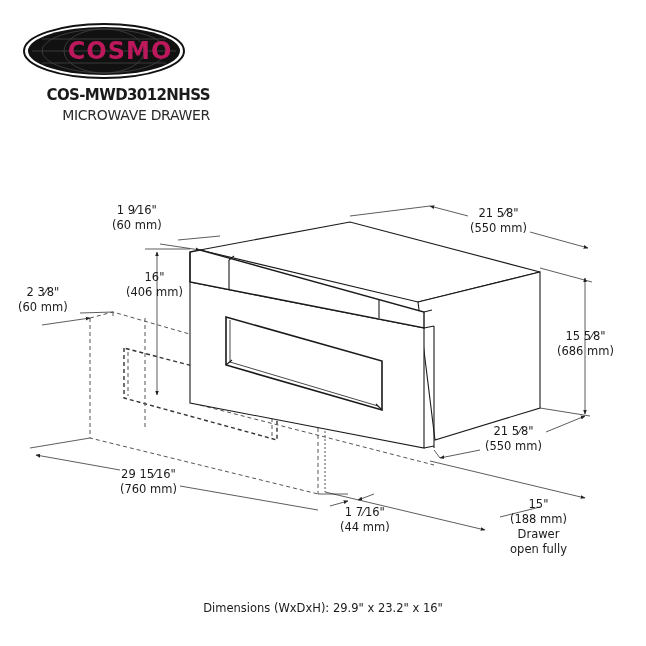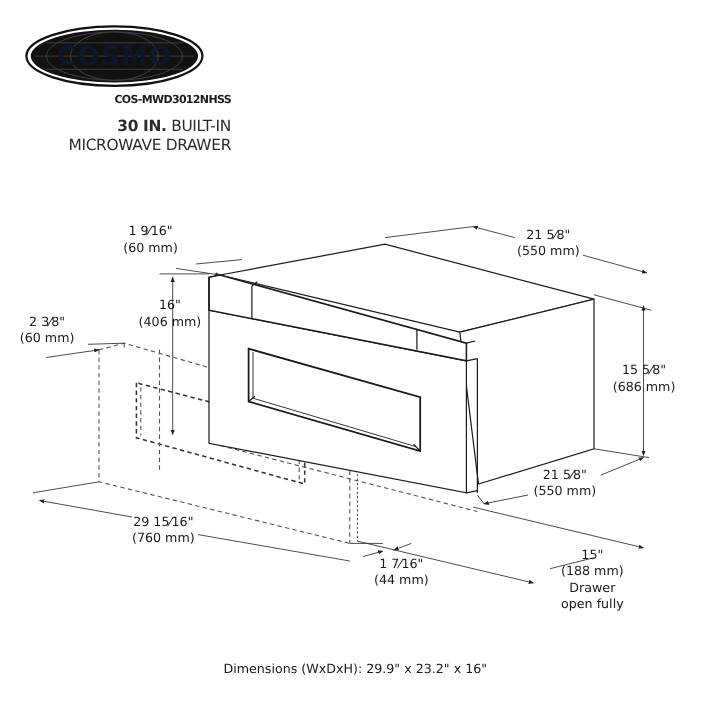--- a/index.html
+++ b/index.html
@@ -1,25 +1,25 @@
 <!DOCTYPE html>
 <html><head>
   <meta charset="utf-8">
   <style>
     html, body { margin: 0; padding: 0; background: #ffffff; }
     body { width: 646px; height: 646px; position: relative; overflow: hidden;
            font-family: "DejaVu Sans", sans-serif; color: #1a1a1a; }
     .logo { position: absolute; left: 22px; top: 22px; width: 164px; height: 58px; }
     .logo svg { width: 100%; height: 100%; display: block; }
-    .logo-text { position: absolute; left: 0; top: 0; width: 164px; height: 58px;
+    .logo-text { position: absolute; left: 16px; top: 0; width: 164px; height: 58px;
                  display: flex; align-items: center; justify-content: center;
                  font-family: "DejaVu Sans", sans-serif; font-weight: bold; font-size: 24px;
-                 color: #0f172a; letter-spacing: 1px; }
+                 color: #be185d; letter-spacing: 1px; }
     .model { position: absolute; left: 20px; top: 86px; width: 190px; text-align: right;
-             font-family: "DejaVu Sans", sans-serif; font-weight: bold; font-size: 10px;
+             font-family: "DejaVu Sans", sans-serif; font-weight: bold; font-size: 15px;
              letter-spacing: -0.6px; color: #1a1a1a; }
     .subtitle { position: absolute; left: 20px; top: 107px; width: 190px; text-align: right;
                 font-family: "DejaVu Sans", sans-serif; font-size: 14px; line-height: 17px;
                 color: #2a2a2a; letter-spacing: -0.3px; }
     .subtitle b { font-weight: bold; }
     .drawing { position: absolute; left: 0; top: 0; width: 646px; height: 646px; }
     .dim { position: absolute; font-family: "DejaVu Sans", sans-serif; font-size: 11.5px;
            line-height: 15px; color: #1a1a1a; text-align: center; white-space: nowrap; }
     .footer { position: absolute; left: 0; top: 601px; width: 646px; text-align: center;
               font-family: "DejaVu Sans", sans-serif; font-size: 11.5px; color: #1a1a1a; }
@@ -35,21 +35,20 @@
     <ellipse cx="82" cy="29" rx="62" ry="22" fill="none" stroke="#444" stroke-width="0.8"></ellipse>
     <line x1="10" y1="29" x2="154" y2="29" stroke="#444" stroke-width="0.8"></line>
     <line x1="20" y1="17" x2="144" y2="17" stroke="#444" stroke-width="0.8"></line>
     <line x1="20" y1="41" x2="144" y2="41" stroke="#444" stroke-width="0.8"></line>
   </svg>
   <div class="logo-text">COSMO</div>
 </div>
 
 <div class="model">COS-MWD3012NHSS</div>
 <div class="subtitle">
-  <div><b>30 IN.</b><span> BUILT-IN</span></div>
   <div>MICROWAVE DRAWER</div>
 </div>
 
 <svg class="drawing" viewBox="0 0 646 646">
   <defs>
     <marker id="arr" viewBox="0 0 10 10" refX="9" refY="5" markerWidth="6" markerHeight="6" orient="auto-start-reverse">
       <path d="M0,1 L10,5 L0,9 z" fill="#222"></path>
     </marker>
   </defs>
 

